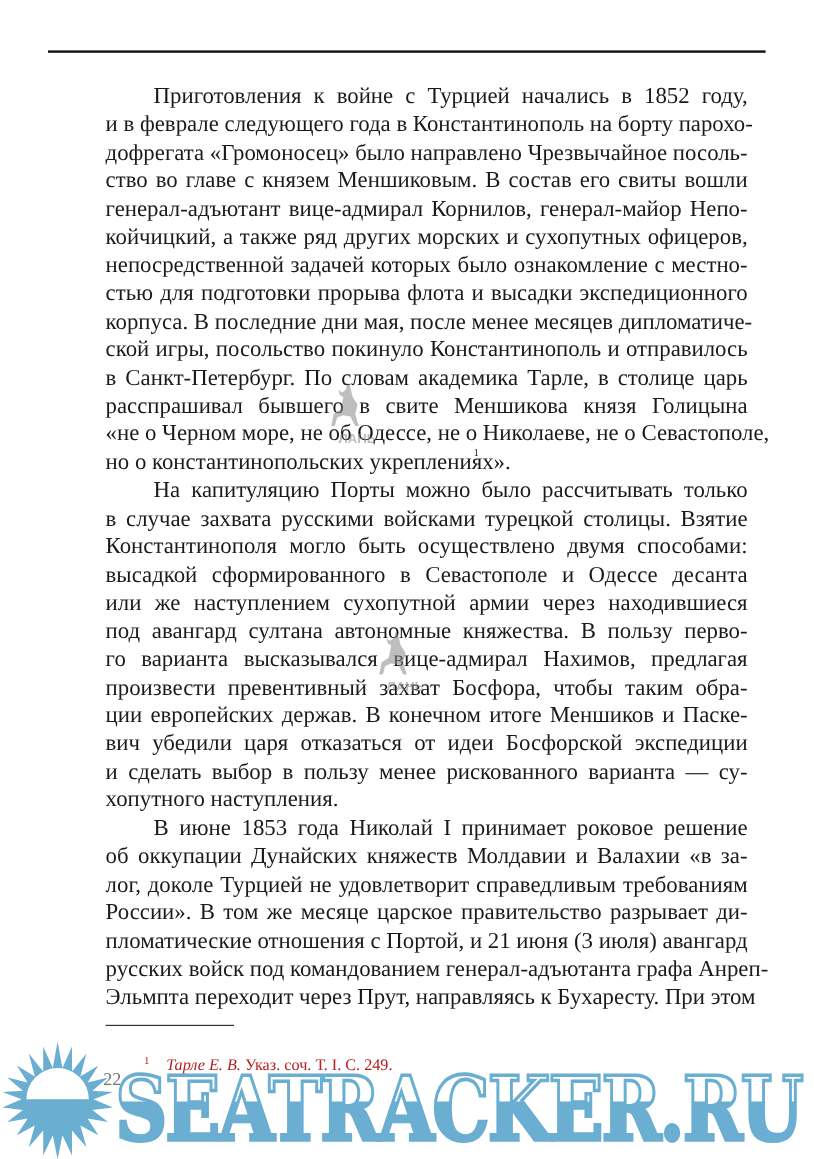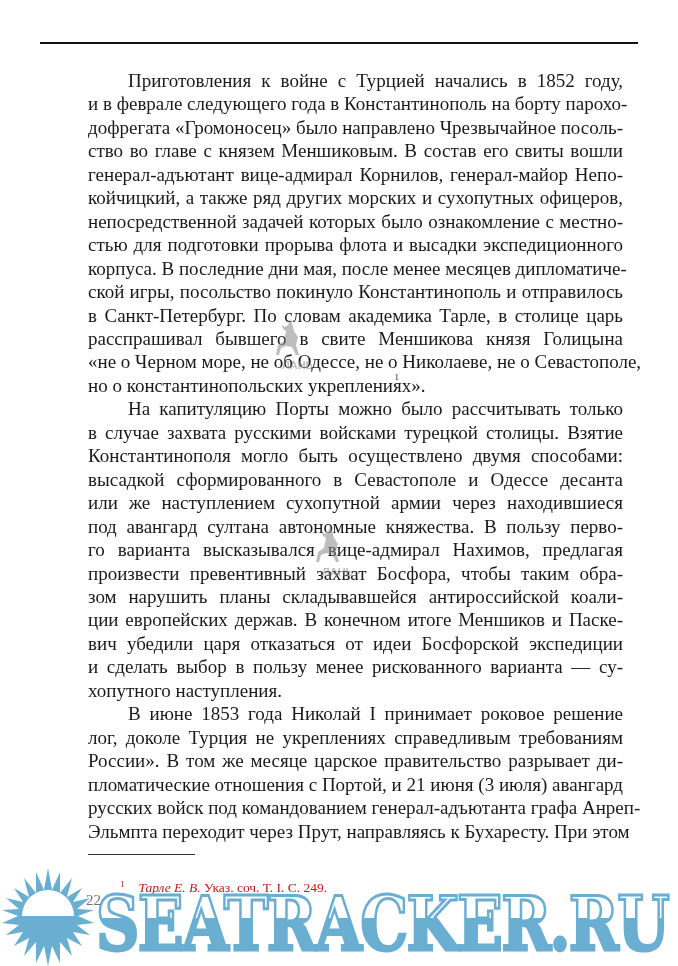--- a/index.html
+++ b/index.html
@@ -45,29 +45,29 @@
   </p>
   <p class="para">
     <span class="line first">На капитуляцию Порты можно было рассчитывать только</span>
     <span class="line">в случае захвата русскими войсками турецкой столицы. Взятие</span>
     <span class="line">Константинополя могло быть осуществлено двумя способами:</span>
     <span class="line">высадкой сформированного в Севастополе и Одессе десанта</span>
     <span class="line">или же наступлением сухопутной армии через находившиеся</span>
     <span class="line">под авангард султана автономные княжества. В пользу перво-</span>
     <span class="line">го варианта высказывался вице-адмирал Нахимов, предлагая</span>
     <span class="line">произвести превентивный захват Босфора, чтобы таким обра-</span>
-    <span class="line">зом нарушить планы складывавшейся антироссийской коали-</span>
     <span class="line">ции европейских держав. В конечном итоге Меншиков и Паске-</span>
     <span class="line">вич убедили царя отказаться от идеи Босфорской экспедиции</span>
     <span class="line">и сделать выбор в пользу менее рискованного варианта — су-</span>
     <span class="line last">хопутного наступления.</span>
   </p>
   <p class="para">
     <span class="line first">В июне 1853 года Николай I принимает роковое решение</span>
-    <span class="line">лог, доколе Турция не укреплениях справедливым требованиям</span>
+    <span class="line">об оккупации Дунайских княжеств Молдавии и Валахии «в за-</span>
+    <span class="line">лог, доколе Турцией не удовлетворит справедливым требованиям</span>
     <span class="line">России». В том же месяце царское правительство разрывает ди-</span>
     <span class="line">пломатические отношения с Портой, и 21 июня (3 июля) авангард</span>
     <span class="line">русских войск под командованием генерал-адъютанта графа Анреп-</span>
     <span class="line">Эльмпта переходит через Прут, направляясь к Бухаресту. При этом</span>
   </p>
 </div>
 
 <sup id="fnref" style="position: absolute; left: 394.547px; top: 376.891px; font-size: 9px; font-family: &quot;Liberation Serif&quot;, serif;">1</sup>
 
 <svg class="deer" style="left:268px; top:315px;" width="44" height="58" viewBox="0 0 44 58">

